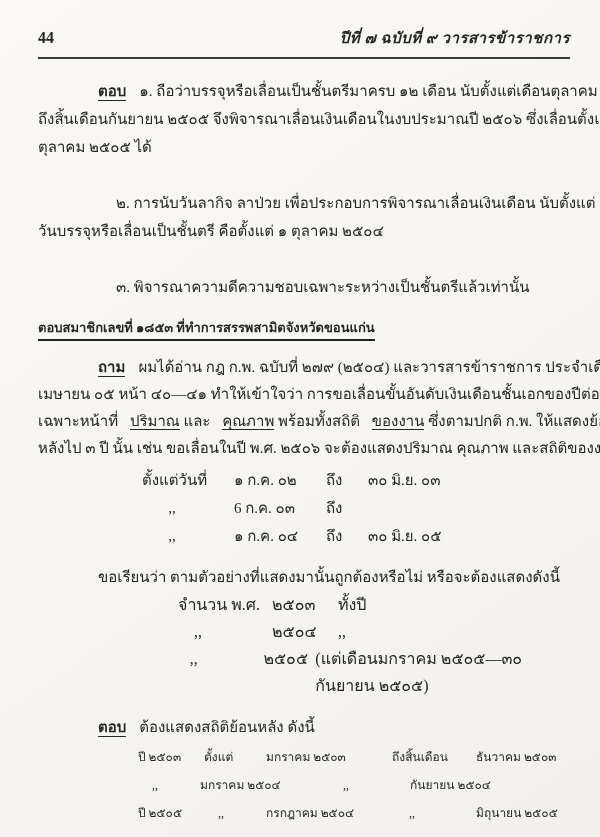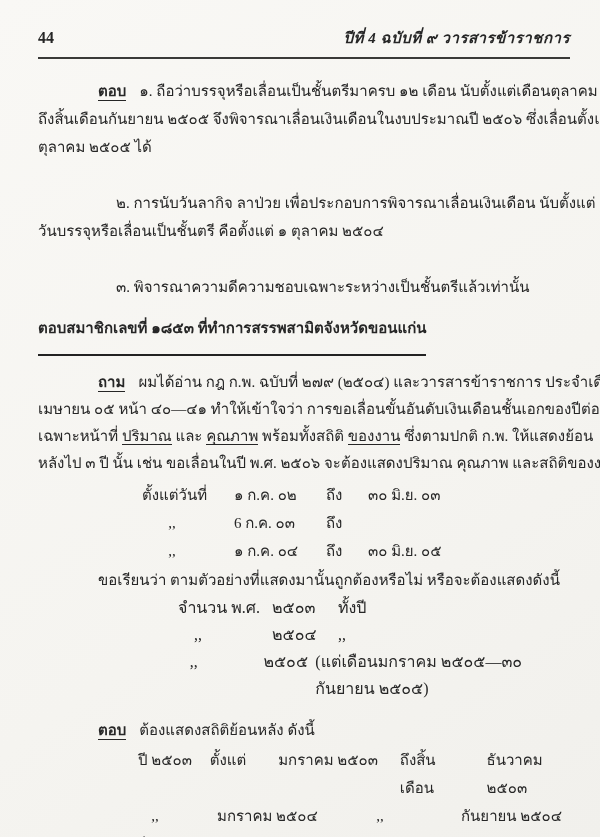--- a/index.html
+++ b/index.html
@@ -18,57 +18,57 @@
   .jref{font-weight:bold;font-style:italic;font-size:15px;letter-spacing:.5px;}
   .rule{border:none;border-top:2.2px solid #3a3a38;margin:7px 0 0 0;}
   .line{line-height:28px;font-size:15px;white-space:nowrap;}
   .qline{line-height:27px;font-size:15px;white-space:nowrap;}
   .ind1{text-indent:60px;}
   .ind2{text-indent:78px;margin-top:28px;}
   .p1{margin-top:18px;}
   .pgap{margin-top:3px;}
   .heading{margin-top:16px;}
   .heading span{
-    display:inline-block;font-weight:bold;font-size:15px;
-    border-bottom:2px solid #222;padding-bottom:15px;line-height:22px;
+    display:inline-block;font-weight:bold;font-size:13px;
+    border-bottom:2px solid #222;padding-bottom:0;line-height:22px;
   }
   .lbl{font-weight:bold;border-bottom:1.6px solid #262626;padding-bottom:1px;}
   .after-lbl{margin-left:13px;}
-  .uw{border-bottom:1.4px solid #262626;}
+  .uw{border-bottom:1.4px solid #262626;margin-left:8px;}
   .qpara{margin-top:13px;}
   .tbl{margin-left:104px;margin-top:4px;}
   .prow{display:flex;line-height:28px;font-size:15px;}
   .prow .c1{width:92px;}
   .prow .c1.ditto{text-align:center;width:60px;margin-right:32px;}
   .prow .c2{width:92px;}
   .prow .c3{width:42px;}
-  .ask{margin-top:2px;font-family:Liberation Serif, serif;}
+  .ask{margin-top:14px;font-family:Liberation Serif, serif;}
   .amt{margin-left:104px;}
   .arow{display:flex;line-height:27px;font-size:16px;margin-left:36px;}
   .arow .c1{width:94px;}
   .arow .c1.ditto{text-align:center;width:40px;margin-right:54px;}
   .arow .c2{width:66px;}
   .ansrows{margin-left:100px;margin-top:2px;}
-  .srow{display:flex;line-height:28px;font-size:15px;gap:17px;}
+  .srow{display:flex;line-height:28px;font-size:12px;}
   .srow .c1{width:66px;}
   .srow .c2{width:62px;}
   .srow .c2.ditto{text-align:center;width:34px;margin-right:28px;}
   .srow .c3{width:126px;}
   .srow .c4{width:84px;}
   .srow .c4.ditto{text-align:center;width:40px;margin-right:44px;}
   .ansintro{margin-top:14px;}
 </style>
 </head>
 <body>
 
 <div class="page">
 
   <div class="hdr">
     <div class="pageno">44</div>
-    <div class="jref">ปีที่ 4 ฉบับที่ ๙ วารสารข้าราชการ</div>
+    <div class="jref">ปีที่ ๗ ฉบับที่ ๙ วารสารข้าราชการ</div>
   </div>
   <hr class="rule">
 
   <div class="p1">
     <div class="line ind1">
       <span class="lbl">ตอบ</span><span class="after-lbl">๑. ถือว่าบรรจุหรือเลื่อนเป็นชั้นตรีมาครบ ๑๒ เดือน นับตั้งแต่เดือนตุลาคม ๒๕๐๔</span>
     </div>
     <div class="line">ถึงสิ้นเดือนกันยายน ๒๕๐๕ จึงพิจารณาเลื่อนเงินเดือนในงบประมาณปี ๒๕๐๖ ซึ่งเลื่อนตั้งแต่ ๑</div>
     <div class="line">ตุลาคม ๒๕๐๕ ได้</div>
   </div>

